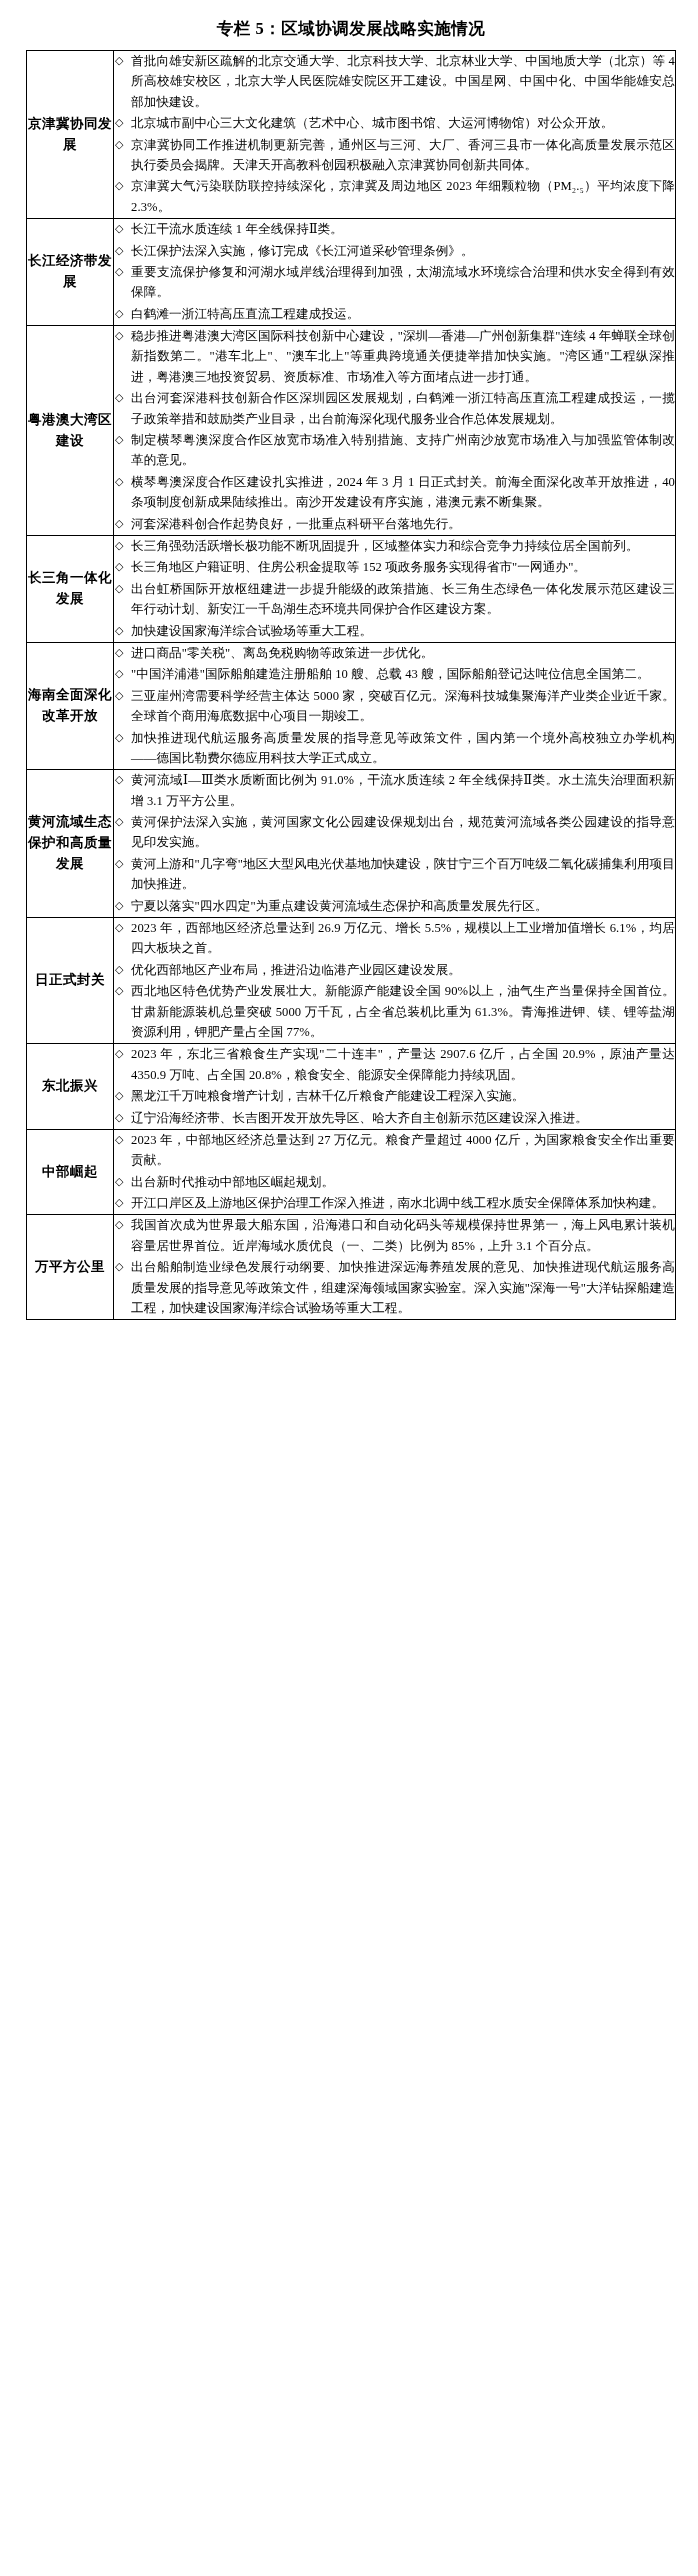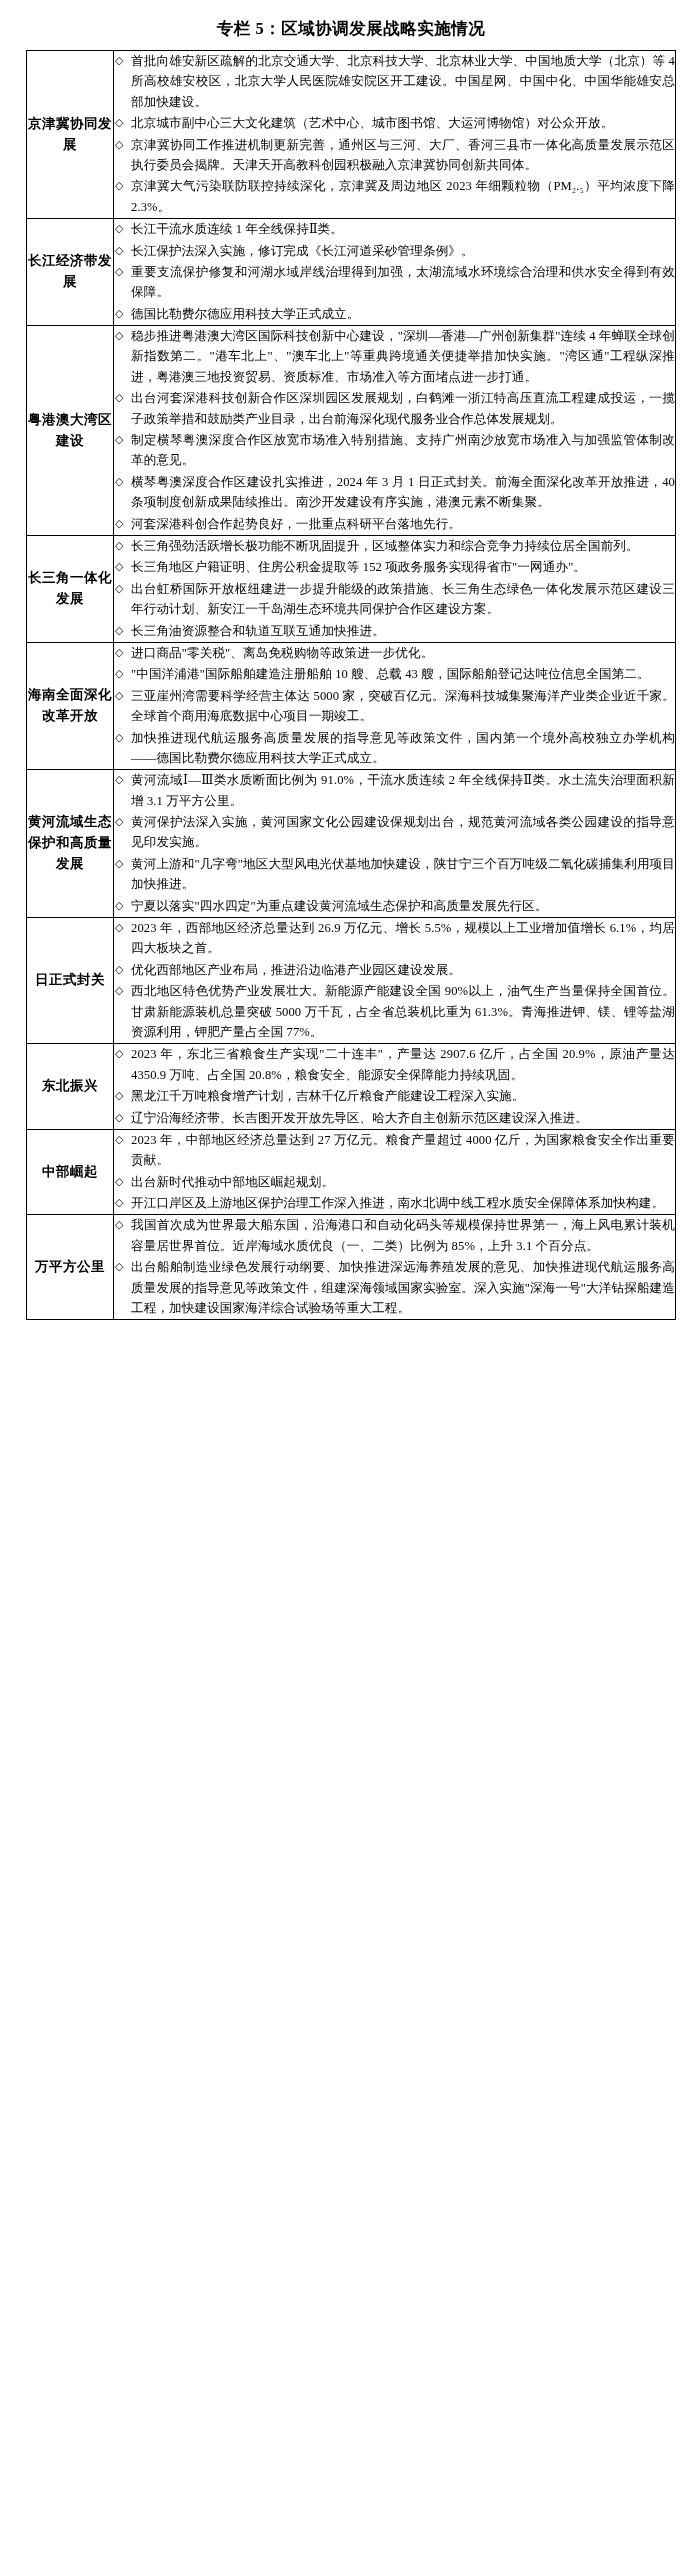--- a/index.html
+++ b/index.html
@@ -92,21 +92,21 @@
             </ul>
           </td>
         </tr>
         <tr>
           <td class="cat">长江经济带发展</td>
           <td class="body">
             <ul class="items">
               <li><span class="bullet">◇</span><span>长江干流水质连续 1 年全线保持Ⅱ类。</span></li>
               <li><span class="bullet">◇</span><span>长江保护法深入实施，修订完成《长江河道采砂管理条例》。</span></li>
               <li><span class="bullet">◇</span><span>重要支流保护修复和河湖水域岸线治理得到加强，太湖流域水环境综合治理和供水安全得到有效保障。</span></li>
-              <li><span class="bullet">◇</span><span>德国比勒费尔德应用科技大学正式成立。</span></li>
+              <li><span class="bullet">◇</span><span>白鹤滩一浙江特高压直流工程建成投运。</span></li>
             </ul>
           </td>
         </tr>
         <tr>
           <td class="cat">粤港澳大湾区建设</td>
           <td class="body">
             <ul class="items">
               <li><span class="bullet">◇</span><span>稳步推进粤港澳大湾区国际科技创新中心建设，"深圳—香港—广州创新集群"连续 4 年蝉联全球创新指数第二。"港车北上"、"澳车北上"等重典跨境通关便捷举措加快实施。"湾区通"工程纵深推进，粤港澳三地投资贸易、资质标准、市场准入等方面堵点进一步打通。</span></li>
               <li><span class="bullet">◇</span><span>出台河套深港科技创新合作区深圳园区发展规划，白鹤滩一浙江特高压直流工程建成投运，一揽子政策举措和鼓励类产业目录，出台前海深化现代服务业合作总体发展规划。</span></li>
               <li><span class="bullet">◇</span><span>制定横琴粤澳深度合作区放宽市场准入特别措施、支持广州南沙放宽市场准入与加强监管体制改革的意见。</span></li>
@@ -115,21 +115,21 @@
             </ul>
           </td>
         </tr>
         <tr>
           <td class="cat">长三角一体化发展</td>
           <td class="body">
             <ul class="items">
               <li><span class="bullet">◇</span><span>长三角强劲活跃增长极功能不断巩固提升，区域整体实力和综合竞争力持续位居全国前列。</span></li>
               <li><span class="bullet">◇</span><span>长三角地区户籍证明、住房公积金提取等 152 项政务服务实现得省市"一网通办"。</span></li>
               <li><span class="bullet">◇</span><span>出台虹桥国际开放枢纽建进一步提升能级的政策措施、长三角生态绿色一体化发展示范区建设三年行动计划、新安江一千岛湖生态环境共同保护合作区建设方案。</span></li>
-              <li><span class="bullet">◇</span><span>长三角油资源整合和轨道互联互通加快推进。</span></li>
+              <li><span class="bullet">◇</span><span>加快建设国家海洋综合试验场等重大工程。</span></li>
             </ul>
           </td>
         </tr>
         <tr>
           <td class="cat">海南全面深化改革开放</td>
           <td class="body">
             <ul class="items">
               <li><span class="bullet">◇</span><span>进口商品"零关税"、离岛免税购物等政策进一步优化。</span></li>
               <li><span class="bullet">◇</span><span>"中国洋浦港"国际船舶建造注册船舶 10 艘、总载 43 艘，国际船舶登记达吨位信息全国第二。</span></li>
               <li><span class="bullet">◇</span><span>三亚崖州湾需要科学经营主体达 5000 家，突破百亿元。深海科技城集聚海洋产业类企业近千家。全球首个商用海底数据中心项目一期竣工。</span></li>

